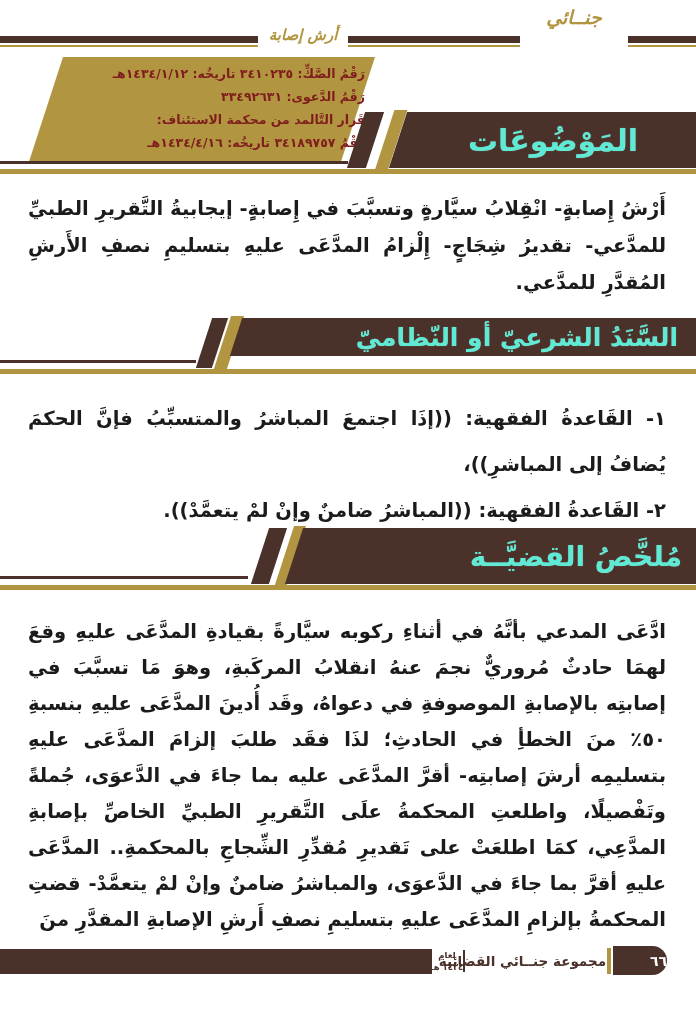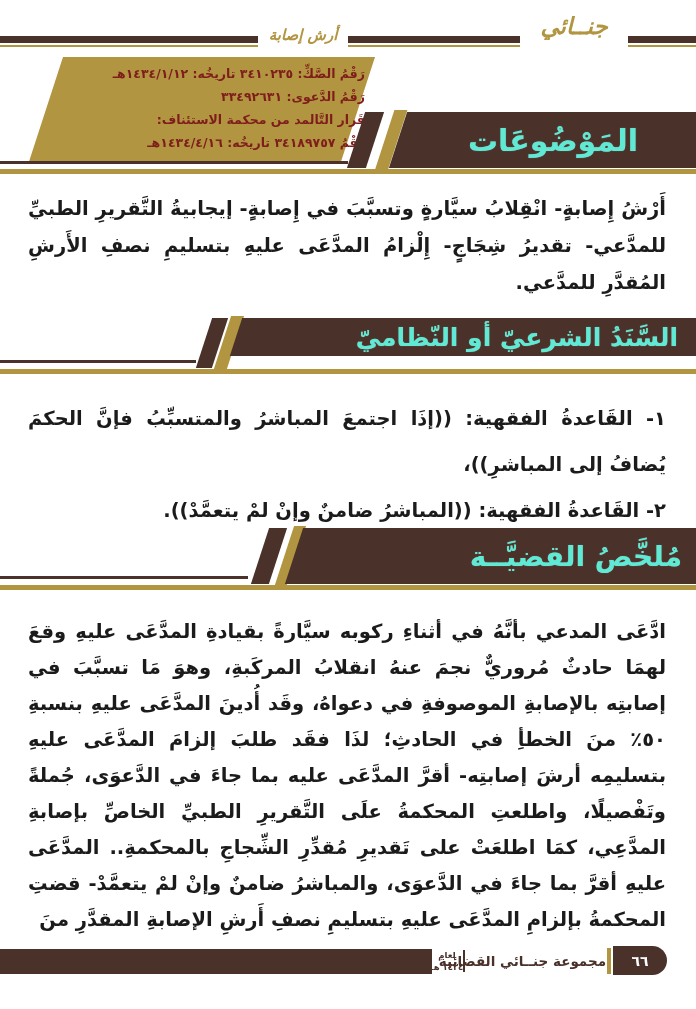--- a/index.html
+++ b/index.html
@@ -20,21 +20,21 @@
     background:linear-gradient(to bottom, var(--brown) 0 7px, #ffffff 7px 9px, var(--gold) 9px 11px);
   }
   .seg-a{left:0;width:258px;}
   .seg-b{left:348px;width:172px;}
   .seg-c{left:628px;width:68px;}
   .cat-label{
     position:absolute;color:var(--gold);font-style:italic;font-weight:bold;
     text-align:center;white-space:nowrap;
   }
   .cat-left{left:256px;width:94px;top:26px;font-size:15px;}
-  .cat-right{left:518px;width:112px;top:13px;font-size:23px;}
+  .cat-right{left:518px;width:112px;top:6px;font-size:19px;}
   
   .info-box{
     position:absolute;left:63px;top:57px;width:312px;height:104px;
     background:var(--gold);transform:skewX(-18deg);transform-origin:0 0;
   }
   .info-text{
     position:absolute;left:45px;top:62px;width:320px;
     color:#7f1d1d;font-size:12.5px;font-weight:bold;line-height:23px;
     text-align:right;direction:rtl;
   }
@@ -103,21 +103,21 @@
   .footer-title{
     position:absolute;left:470px;top:948px;width:136px;height:26px;
     color:var(--brown);font-size:13.5px;font-weight:bold;line-height:26px;
     text-align:center;white-space:nowrap;
   }
   .page-accent{position:absolute;left:607px;top:948px;width:4px;height:26px;background:var(--gold);}
   .page-badge{
     position:absolute;left:613px;top:946px;width:54px;height:29px;
     background:var(--brown);border-radius:0 15px 15px 0;
     color:#ffffff;font-size:14px;font-weight:bold;
-    display:flex;align-items:center;justify-content:center;
+    display:flex;align-items:center;
   }
 </style>
 </head>
 <body>
 
 <div class="rule-seg seg-a"></div>
 <div class="rule-seg seg-b"></div>
 <div class="rule-seg seg-c"></div>
 <div class="cat-label cat-left">أرش إصابة</div>
 <div class="cat-label cat-right">جنــائي</div>

